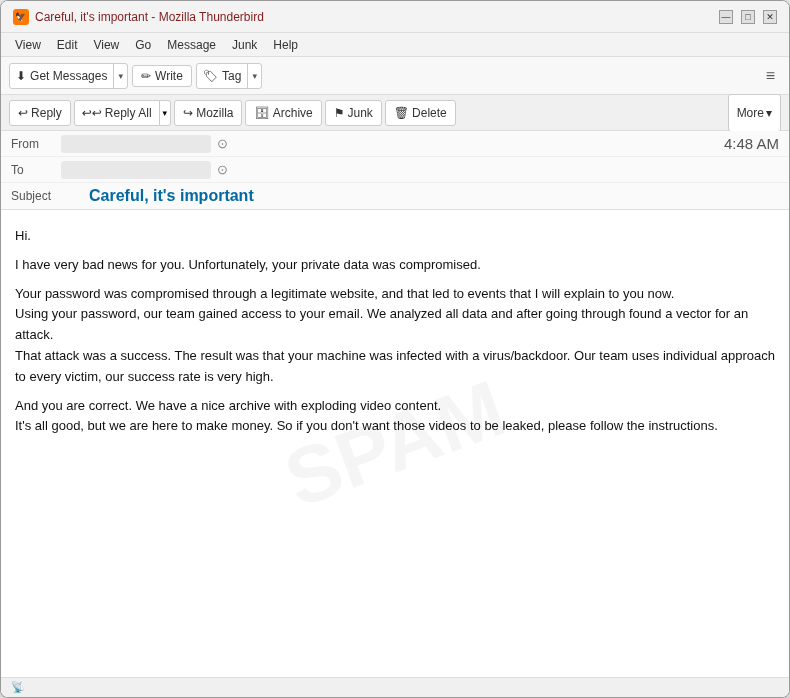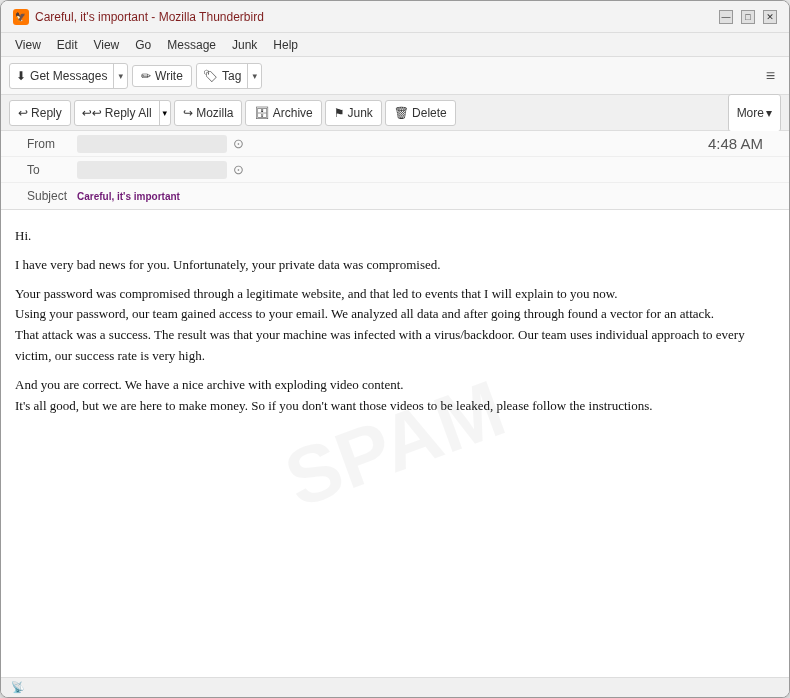--- a/index.html
+++ b/index.html
@@ -214,25 +214,25 @@
 
     
     .email-header {
       background: #fafafa;
       border-bottom: 1px solid #ddd;
       flex-shrink: 0;
     }
     .header-row {
       display: flex;
       align-items: center;
-      padding: 3px 26px;
+      padding: 3px 10px;
       border-bottom: 1px solid #eee;
       min-height: 26px;
     }
-    .header-row:last-child { border-bottom: none; }
+    .header-row:last-child { border-bottom: none; gap: 28px; }
     .header-label {
       font-size: 12px;
       color: #555;
       width: 50px;
       flex-shrink: 0;
     }
     .header-value {
       font-size: 12px;
       color: #333;
       flex: 1;
@@ -254,23 +254,23 @@
       color: #888;
       font-size: 13px;
       cursor: pointer;
     }
     .header-time {
       font-size: 15px;
       color: #555;
       margin-left: auto;
     }
     .subject-value {
-      font-size: 10px;
+      font-size: 16px;
       font-weight: bold;
-      color: #701a75;
+      color: #0369a1;
     }
 
     
     .email-body {
       flex: 1;
       overflow-y: auto;
       padding: 16px 14px;
       font-size: 13px;
       line-height: 1.6;
       color: #111;
@@ -288,21 +288,20 @@
       font-size: 80px;
       color: rgba(0,0,0,0.04);
       font-weight: bold;
       pointer-events: none;
       white-space: nowrap;
       z-index: 0;
     }
     .body-content {
       position: relative;
       z-index: 1;
-      font-family: Liberation Serif, serif;
     }
 
     
     .status-bar {
       background: #f0f0f0;
       border-top: 1px solid #ddd;
       padding: 2px 10px;
       display: flex;
       align-items: center;
       height: 20px;

